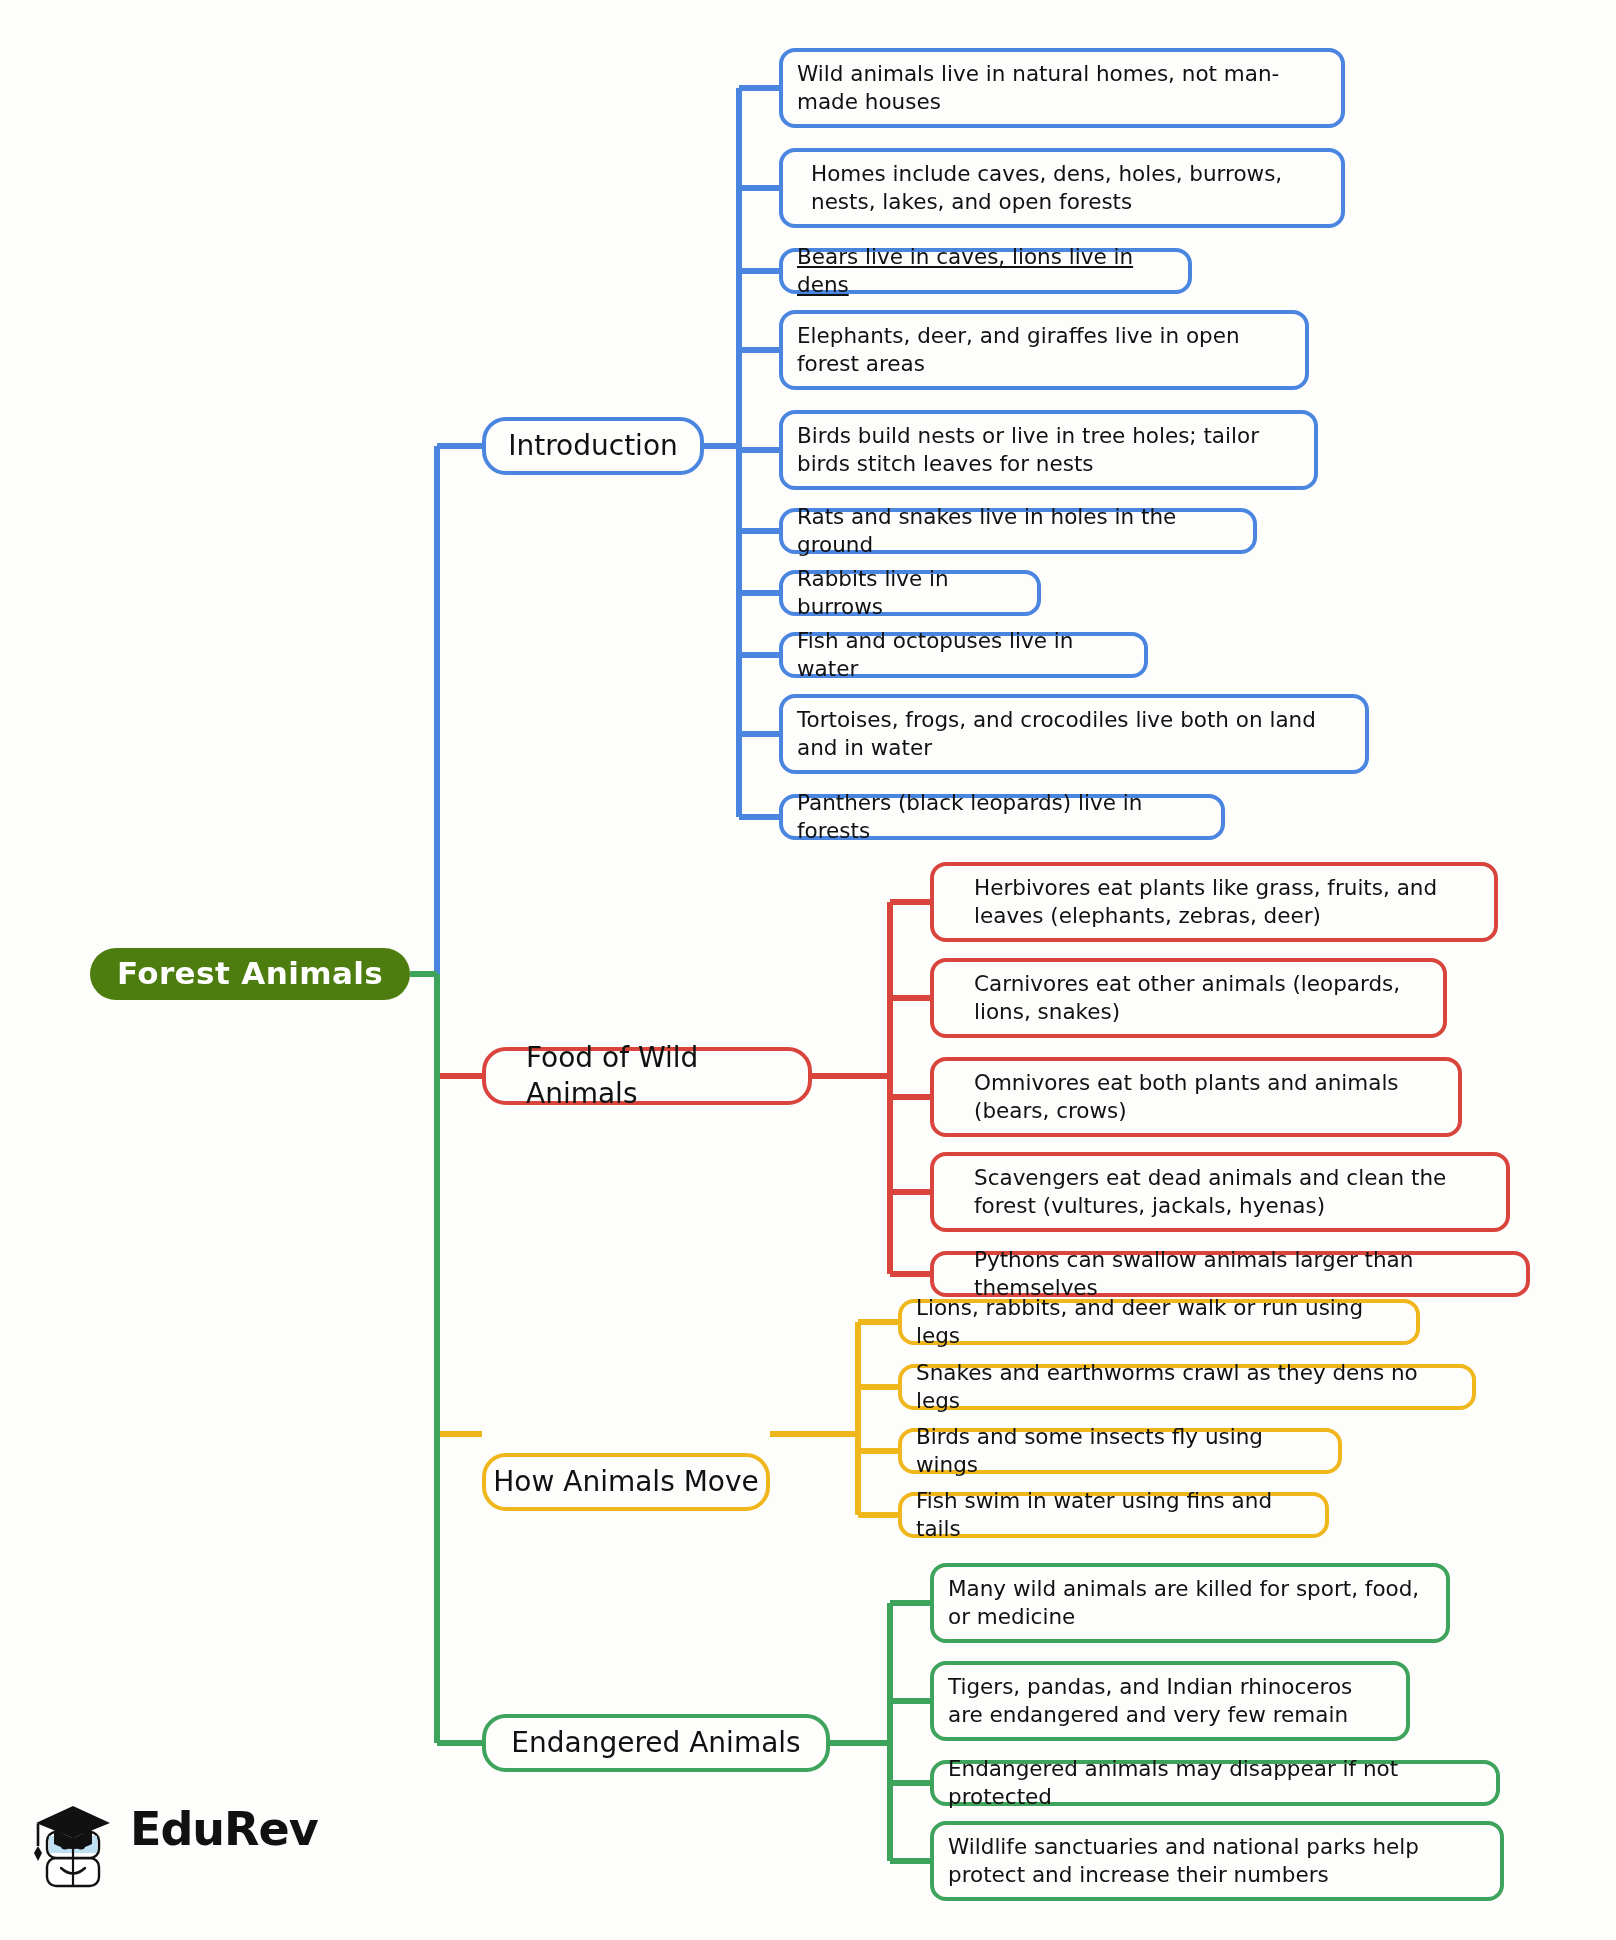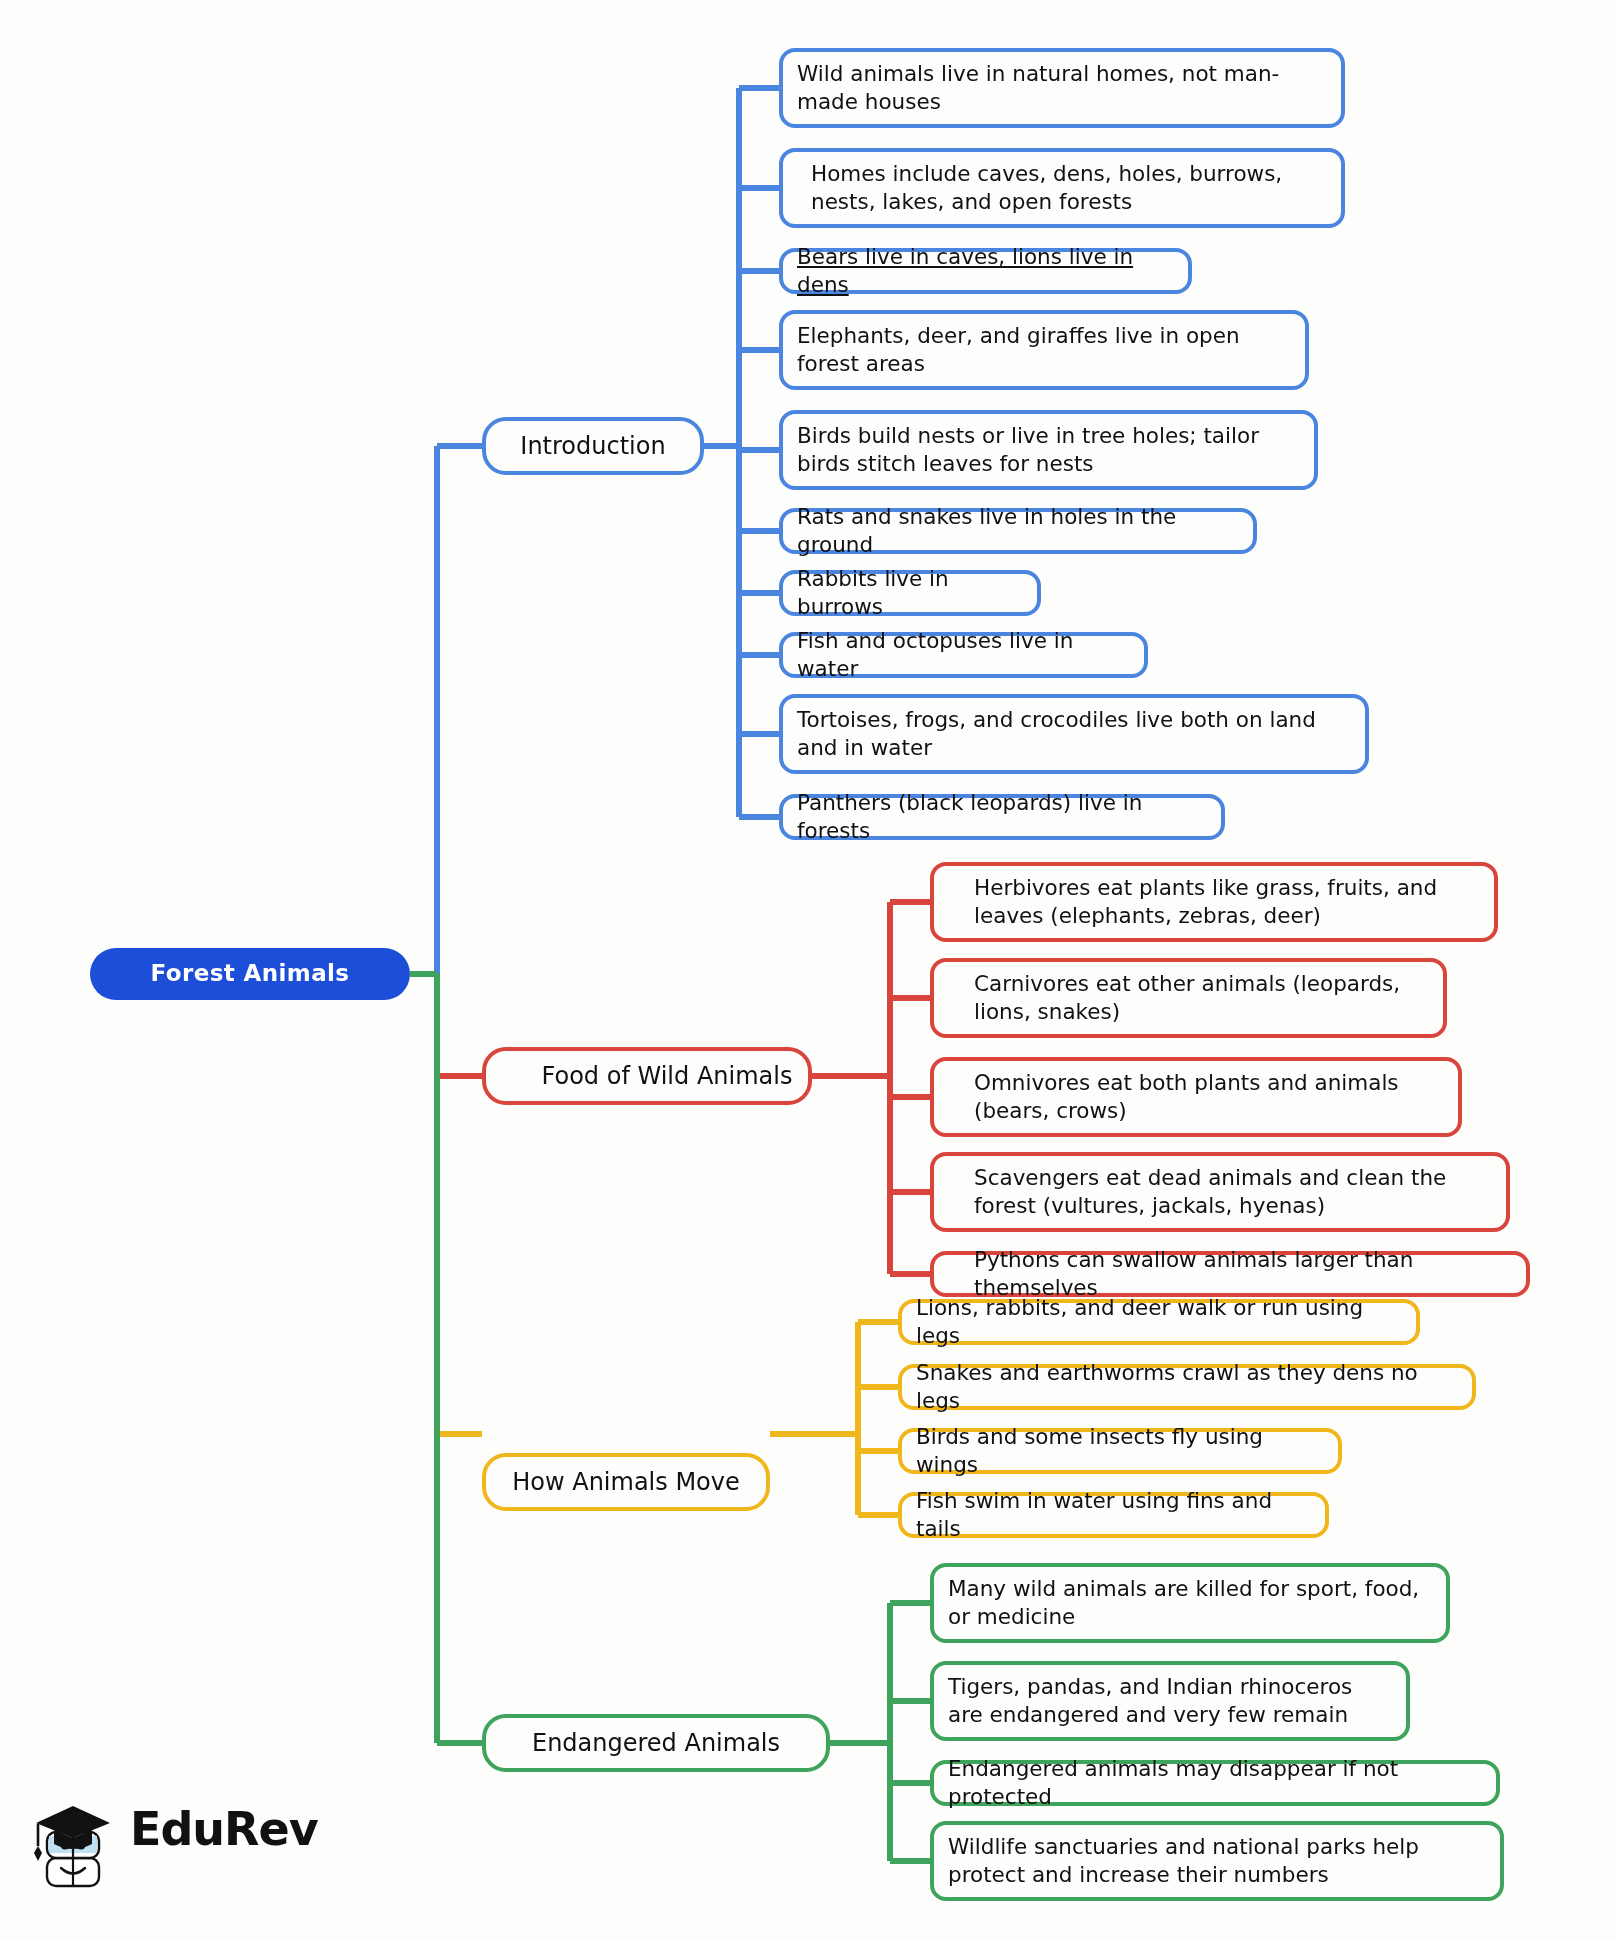--- a/index.html
+++ b/index.html
@@ -16,29 +16,29 @@
     position:absolute;
     box-sizing:border-box;
     display:flex;align-items:center;justify-content:center;
     text-align:left;
     background:#fdfdfc;
     border-style:solid;
     line-height:1.28;
     color:#111;
   }
   .root{
-    background:#1d4ed8;color:#fff;border:none;
+    background:#4d7c0f;color:#fff;border:none;
     border-radius:26px;
     font-weight:bold;
-    font-size:23px;
+    font-size:31px;
     letter-spacing:.4px;
   }
   .branch{
     border-width:4px;border-radius:24px;
-    font-size:24px;
+    font-size:28px;
   }
   .leaf{
     border-width:4px;border-radius:16px;
     font-size:21.5px;
     padding:4px 14px;
   }
   .b-blue{border-color:#4a86e0;}
   .b-red{border-color:#d9453c;padding-left:40px;}
   .b-yellow{border-color:#f0b71d;}
   .b-green{border-color:#3ea35b;}

